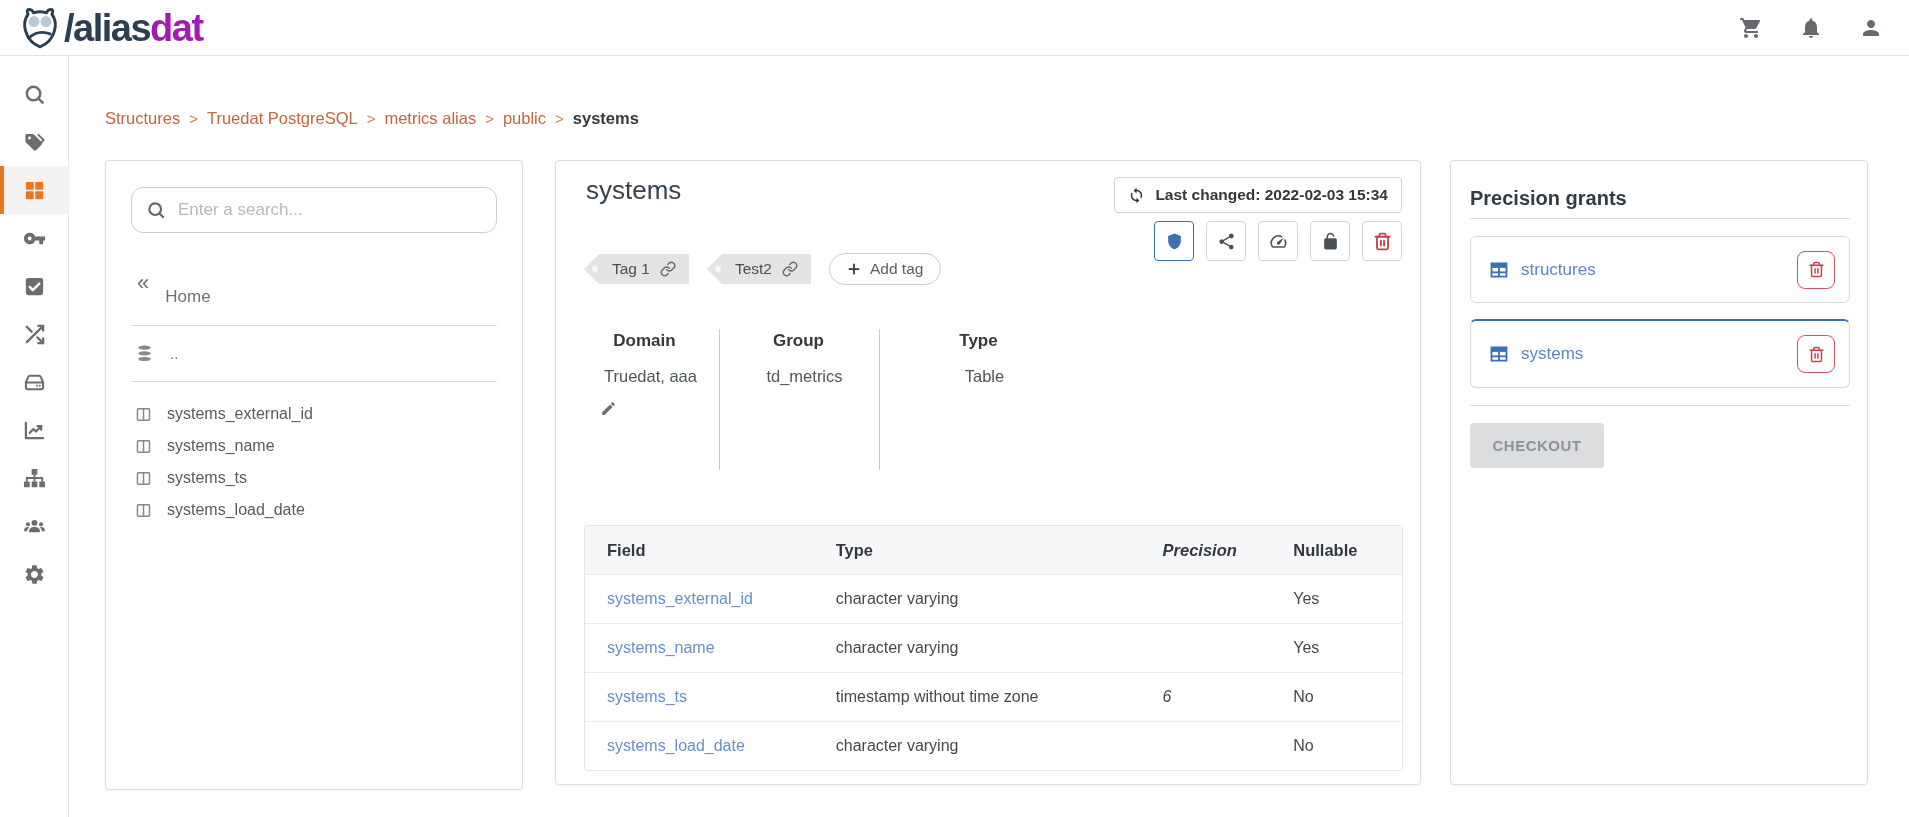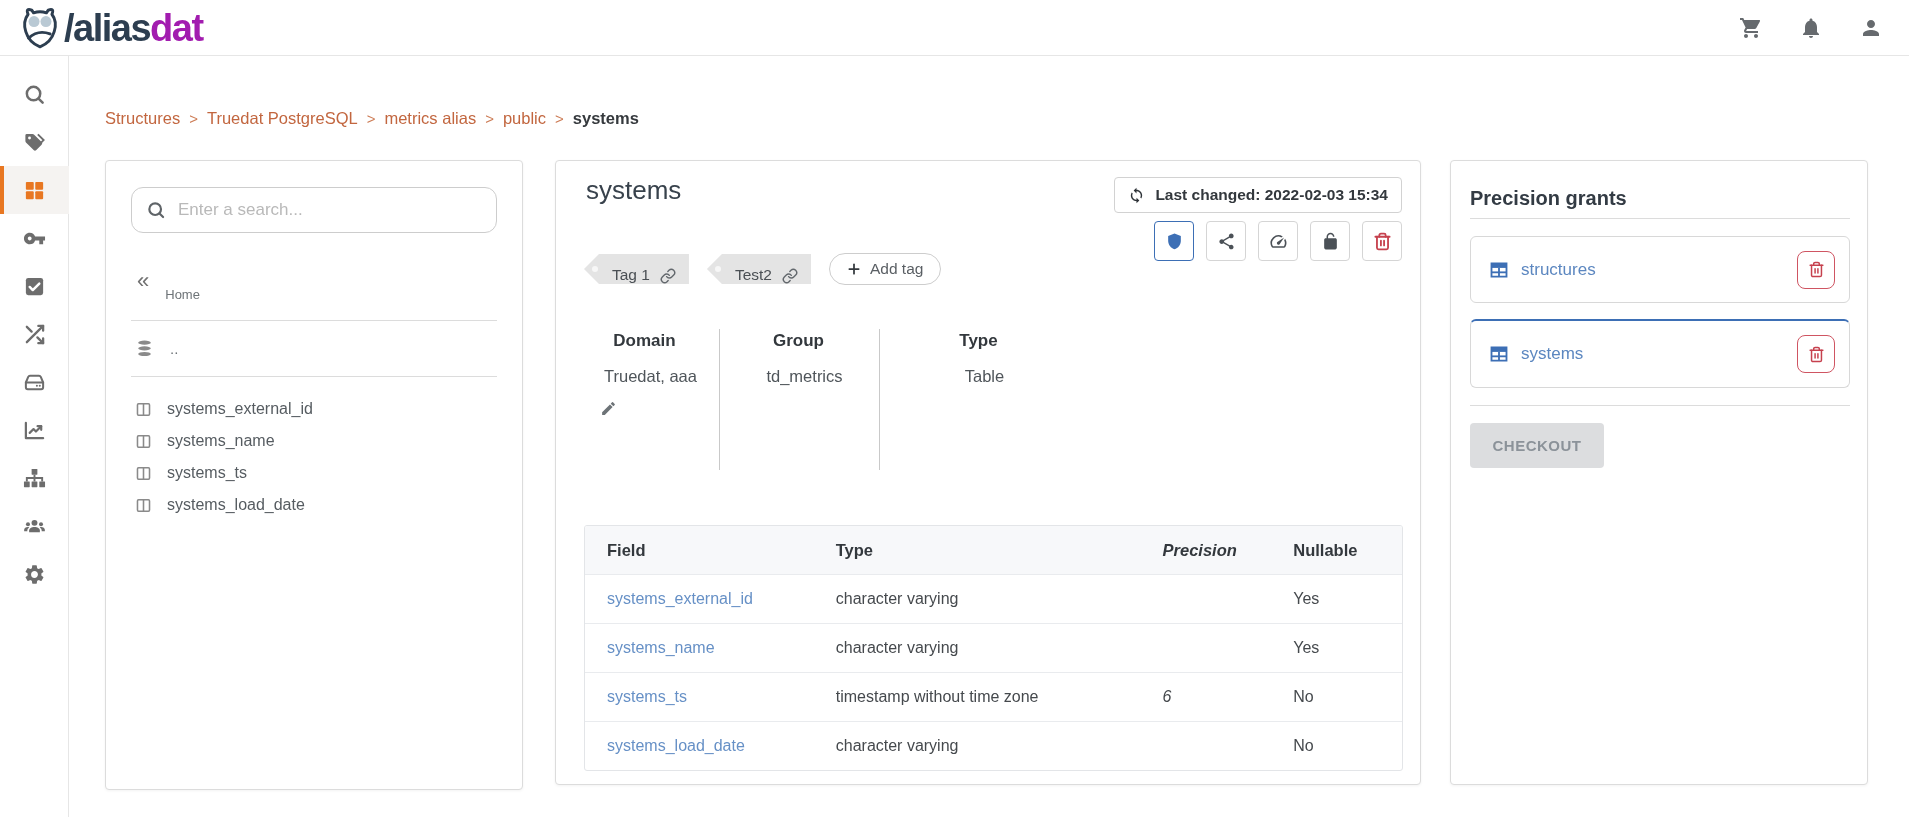--- a/index.html
+++ b/index.html
@@ -43,21 +43,21 @@
 
   
   .search-box { display:flex; align-items:center; gap:12px; height:46px; border:1px solid #cdcdcd;
                 border-radius:12px; padding:0 14px; }
   .search-box svg { width:20px; height:20px; color:#5f6468; flex:none; }
   .search-box input { border:none; outline:none; flex:1; font-size:17px; color:#444;
                       font-family:"Liberation Sans","DejaVu Sans",sans-serif; }
   .search-box input::placeholder { color:#b9b9b9; }
   .home-row { display:flex; align-items:center; gap:16px; margin:26px 0 18px 6px; color:#6d7377; cursor:pointer; }
   .home-chevrons { font-size:22px; line-height:1; color:#717171; }
-  .home-label { font-size:13px;margin-top:28px; }
+  .home-label { font-size:17px;margin-top:28px; }
   .x-divider { border-top:1px solid #dcdcdc; }
   .parent-row { display:flex; align-items:center; gap:16px; padding:18px 0 18px 4px; cursor:pointer; }
   .parent-row svg { width:19px; height:19px; color:#8a8a8a; }
   .parent-label { font-size:15px; color:#6d7377; }
   .field-list { padding-top:16px; }
   .field-item { display:flex; align-items:center; gap:15px; height:32px; padding-left:4px; cursor:pointer; }
   .field-item svg { width:17px; height:17px; color:#8a8a8a; flex:none; }
   .field-item-label { font-size:16px; color:#565c61; }
 
   
@@ -67,21 +67,21 @@
   .last-changed svg { width:17px; height:17px; color:#2e3338; }
   .last-changed-text { font-size:15.5px; font-weight:700; color:#33383d; }
   .action-row { position:absolute; top:60px; right:18px; display:flex; gap:12px; }
   .action-btn { width:40px; height:40px; border:1px solid #d5d5d5; border-radius:4px; background:#fff;
                 display:flex; align-items:center; justify-content:center; cursor:pointer; }
   .action-btn svg { width:19px; height:19px; }
   .action-btn.primary { border:1.5px solid #3d6fb5; }
   .icon-blue { color:#3d6fb5; } .icon-dark { color:#4b5157; } .icon-red { color:#c6414e; }
 
   .tags-row { position:absolute; top:92px; left:28px; display:flex; gap:18px; align-items:center; }
-  .tag-chip { position:relative; height:30px; background:#e4e4e4; display:flex; align-items:flex-end; gap:10px;
+  .tag-chip { position:relative; height:30px; background:#e4e4e4; display:flex; align-items:center; gap:10px;
               padding:0 13px 0 28px; clip-path:polygon(15px 0,100% 0,100% 100%,15px 100%,0 50%); cursor:pointer; }
   .tag-chip::before { content:""; position:absolute; left:8px; top:12px; width:6px; height:6px;
                       border-radius:50%; background:#f7f7f7; }
   .tag-label { font-size:15.5px; color:#4a4f54; }
   .tag-chip svg { width:16px; height:16px; color:#63686d; }
   .add-tag { height:32px; display:flex; align-items:center; gap:9px; border:1px solid #cdcdcd;
              border-radius:17px; padding:8px 17px; background:#fff; cursor:pointer; }
   .add-tag svg { width:14px; height:14px; color:#33383d; }
   .add-tag-label { font-size:15.5px; color:#5a5f64; }
 

